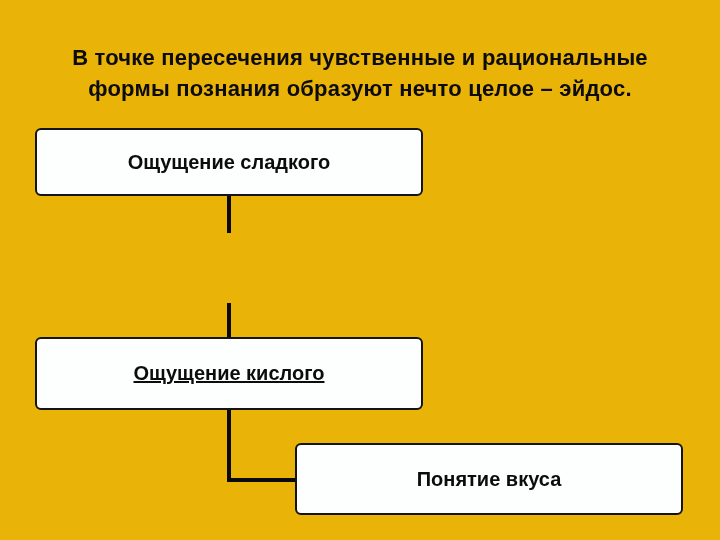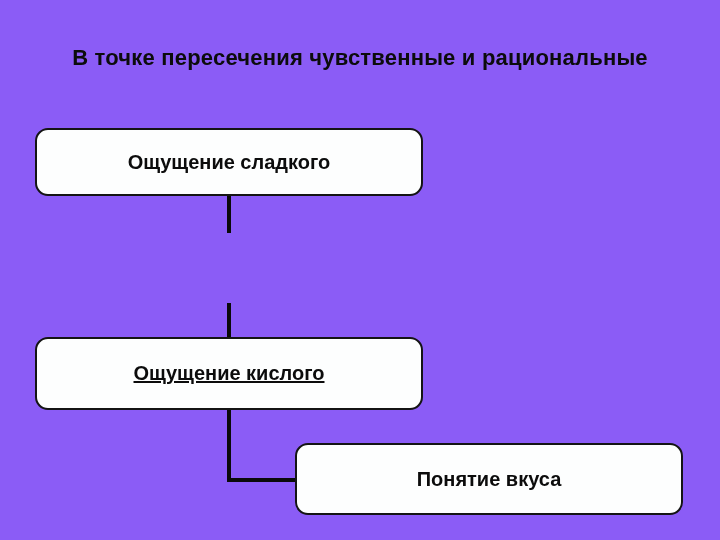--- a/index.html
+++ b/index.html
@@ -3,41 +3,41 @@
 <meta charset="utf-8">
 <style>
   html, body {
     margin: 0;
     padding: 0;
   }
   .slide {
     position: relative;
     width: 720px;
     height: 540px;
-    background: #8b5cf6;
+    background: #eab308;
     overflow: hidden;
     font-family: "Liberation Sans", sans-serif;
   }
   .title {
     position: absolute;
     top: 42px;
     left: 0;
     right: 0;
     text-align: center;
     font-size: 22px;
     font-weight: bold;
     line-height: 31px;
     color: #0c0c0c;
     letter-spacing: 0.2px;
   }
   .node {
     position: absolute;
     background: #fdfefe;
     border: 2px solid #141414;
-    border-radius: 13px;
+    border-radius: 6px;
     display: flex;
     align-items: center;
     justify-content: center;
     font-size: 20px;
     font-weight: bold;
     color: #0c0c0c;
     box-sizing: border-box;
   }
   .node-sweet  { left: 35px;  top: 128px; width: 388px; height: 68px; }
   .node-bitter { left: 35px;  top: 233px; width: 388px; height: 70px; }
@@ -52,20 +52,21 @@
   .conn-v3 { left: 227px; top: 410px; width: 4px; height: 72px; }
   .conn-h1 { left: 227px; top: 478px; width: 68px; height: 4px; }
 </style>
 </head>
 <body>
 
 <div class="slide">
 
   <div class="title">
     <div>В точке пересечения чувственные и рациональные</div>
+    <div>формы познания образуют нечто целое – эйдос.</div>
   </div>
 
   <div class="connector conn-v1"></div>
   <div class="connector conn-v2"></div>
   <div class="connector conn-v3"></div>
   <div class="connector conn-h1"></div>
 
   <div class="node node-sweet">
     <span>Ощущение сладкого</span>
   </div>

